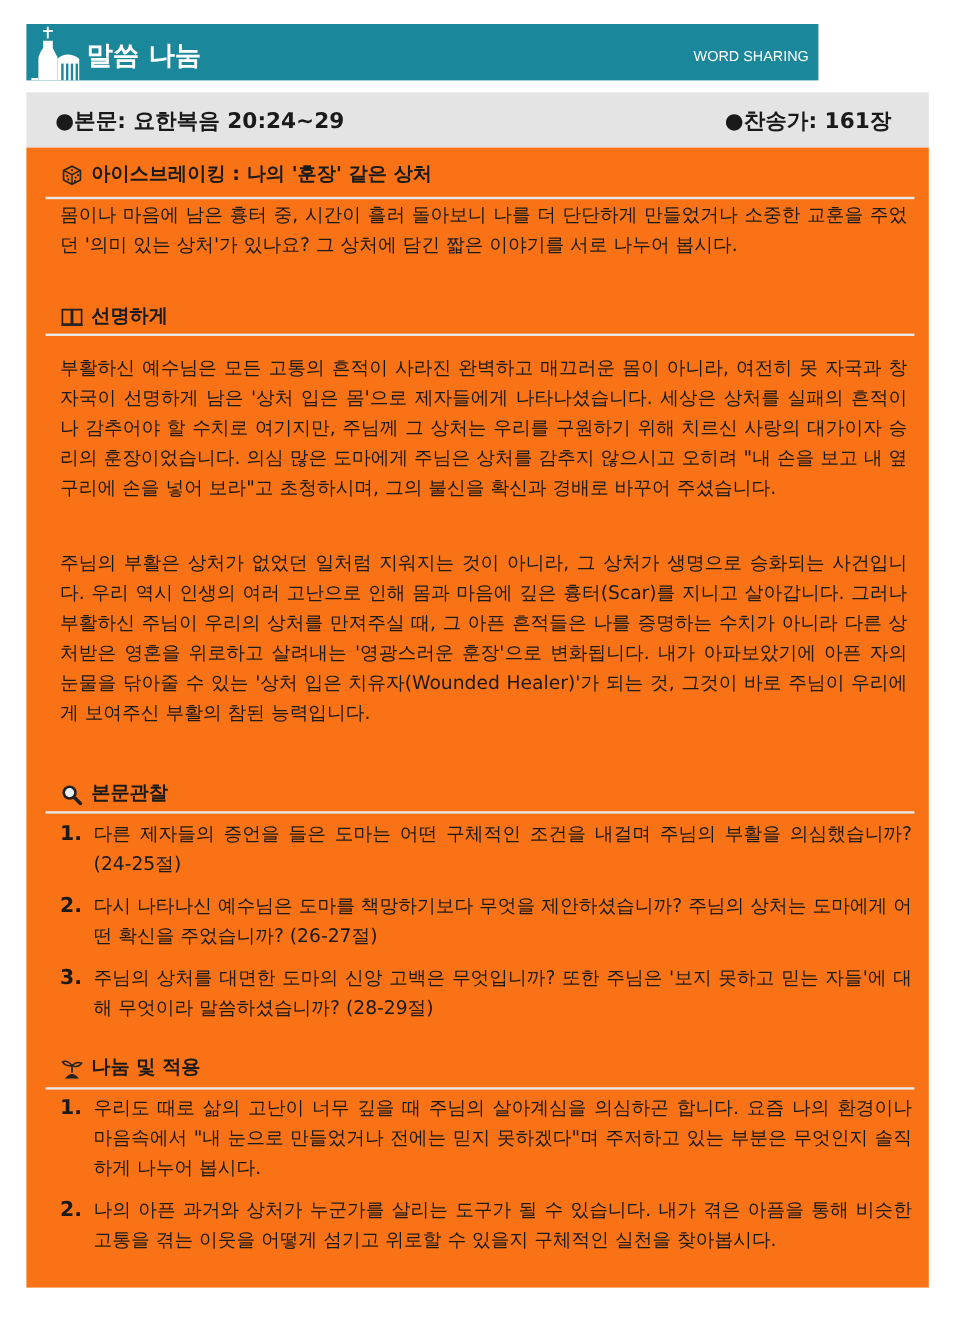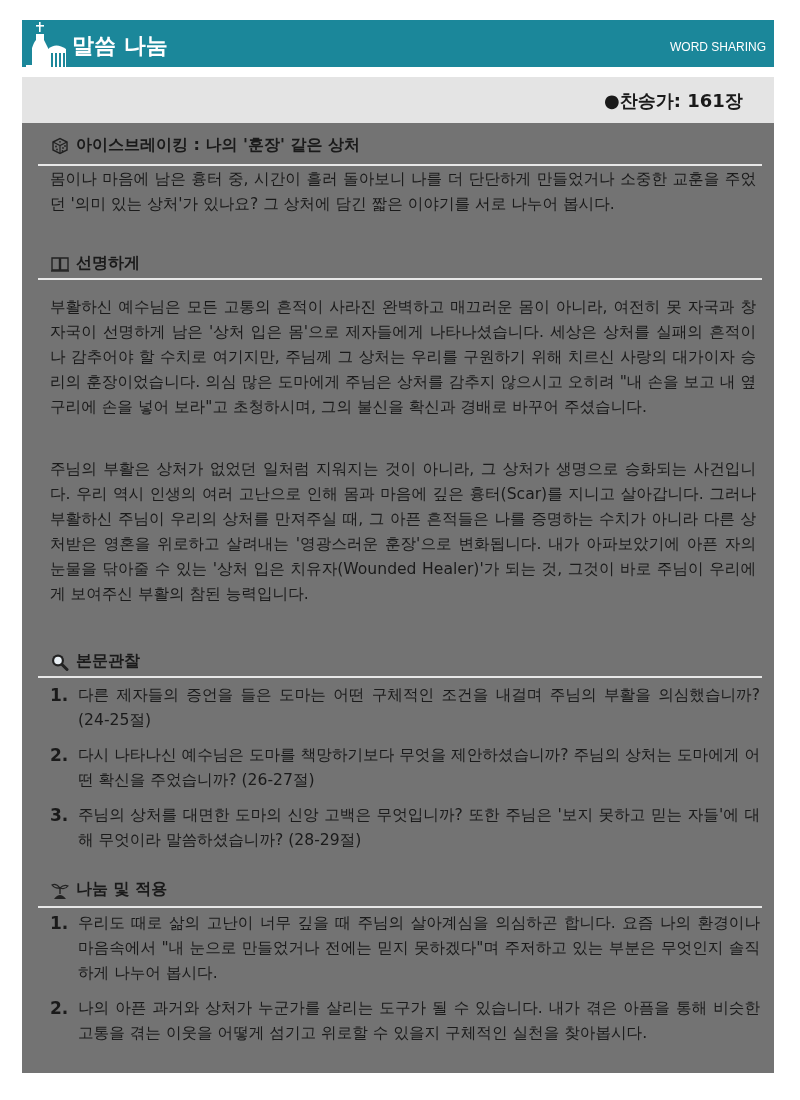--- a/index.html
+++ b/index.html
@@ -1,28 +1,28 @@
 <!DOCTYPE html>
 <html><head>
 <meta charset="utf-8">
 <style>
   html, body { margin: 0; padding: 0; background: #ffffff; }
   body { width: 800px; height: 1100px; position: relative; overflow: hidden;
          font-family: "DejaVu Sans", "Liberation Sans", sans-serif; color: #1a1a1a; }
-  .header { position: absolute; left: 22px; top: 20px; width: 752px; height: 47px;
+  .header { position: absolute; left: 22px; top: 20px; width: 660px; height: 47px;
             background: #1b879a; color: #ffffff; }
   .header .logo { position: absolute; left: 4px; top: 2px; width: 44px; height: 45px; }
   .header .title { position: absolute; left: 50px; top: 11px; font-size: 22px; font-weight: bold;
                    letter-spacing: 0px; }
   .header .subtitle { position: absolute; right: 8px; top: 20px; font-family: "Liberation Sans", sans-serif;
                       font-size: 12px; }
   .infobar { position: absolute; left: 22px; top: 77px; width: 752px; height: 46px;
              background: #e4e4e4; font-size: 18px; font-weight: bold; }
   .infobar .item { position: absolute; top: 12px; white-space: nowrap; }
-  .panel { position: absolute; left: 22px; top: 123px; width: 752px; height: 950px; background: #737373; }
+  .panel { position: absolute; left: 22px; top: 123px; width: 752px; height: 950px; background: #f97316; }
   .sec-head { position: absolute; left: 28px; font-size: 16px; font-weight: bold; display: flex; align-items: center; }
   .sec-head .ic { width: 20px; height: 18px; margin-right: 6px; display: inline-block; }
   .rule { position: absolute; left: 16px; width: 724px; height: 2px; background: #e8e8e8; }
   .para { position: absolute; left: 28px; width: 706px; font-size: 15.6px; line-height: 25px;
           text-align: justify; text-align-last: left; }
   .qlist { position: absolute; left: 28px; width: 710px; font-size: 15.6px; line-height: 25px; }
   .q { display: flex; margin-bottom: 10px; }
   .q .num { width: 28px; font-weight: bold; font-size: 17px; flex: none; }
   .q .txt { flex: 1; text-align: justify; text-align-last: left; }
 </style>
@@ -39,20 +39,21 @@
     <rect x="29" y="31" width="2" height="14" fill="#1b879a"></rect>
     <rect x="33" y="31" width="2" height="14" fill="#1b879a"></rect>
     <rect x="37" y="31" width="2" height="14" fill="#1b879a"></rect>
     <rect x="0" y="43" width="6" height="2" fill="#fff"></rect>
   </svg>
   <span class="title">말씀 나눔</span>
   <span class="subtitle">WORD SHARING</span>
 </div>
 
 <div class="infobar">
+  <span class="item" style="left:24px">●본문: 요한복음 20:24~29</span>
   <span class="item" style="left:582px">●찬송가: 161장</span>
 </div>
 
 <div class="panel">
 
   <div class="sec-head" style="top:12px">
     <svg class="ic" viewBox="0 0 20 18">
       <path d="M3 5 L10 1.5 L17 5 L17 13 L10 16.5 L3 13 Z" fill="none" stroke="#222" stroke-width="1.4"></path>
       <path d="M3 5 L10 8.5 L17 5 M10 8.5 L10 16.5" fill="none" stroke="#222" stroke-width="1.2"></path>
       <circle cx="10" cy="4.8" r="0.9" fill="#222"></circle>

